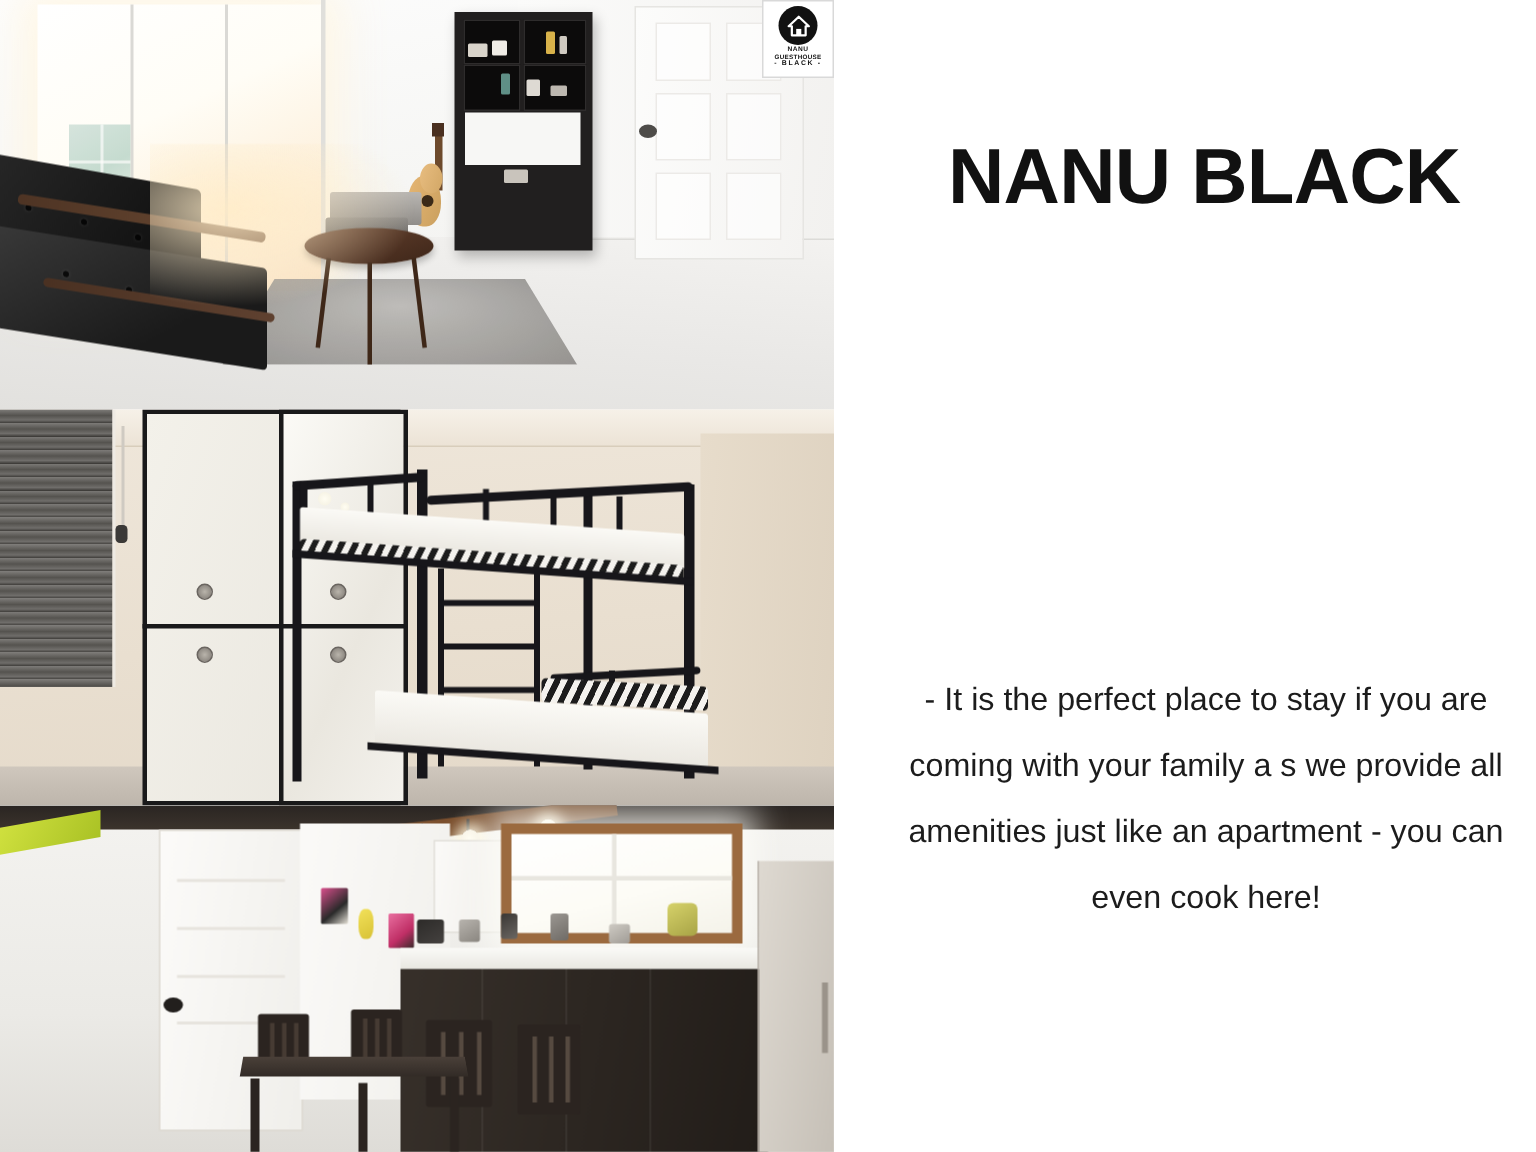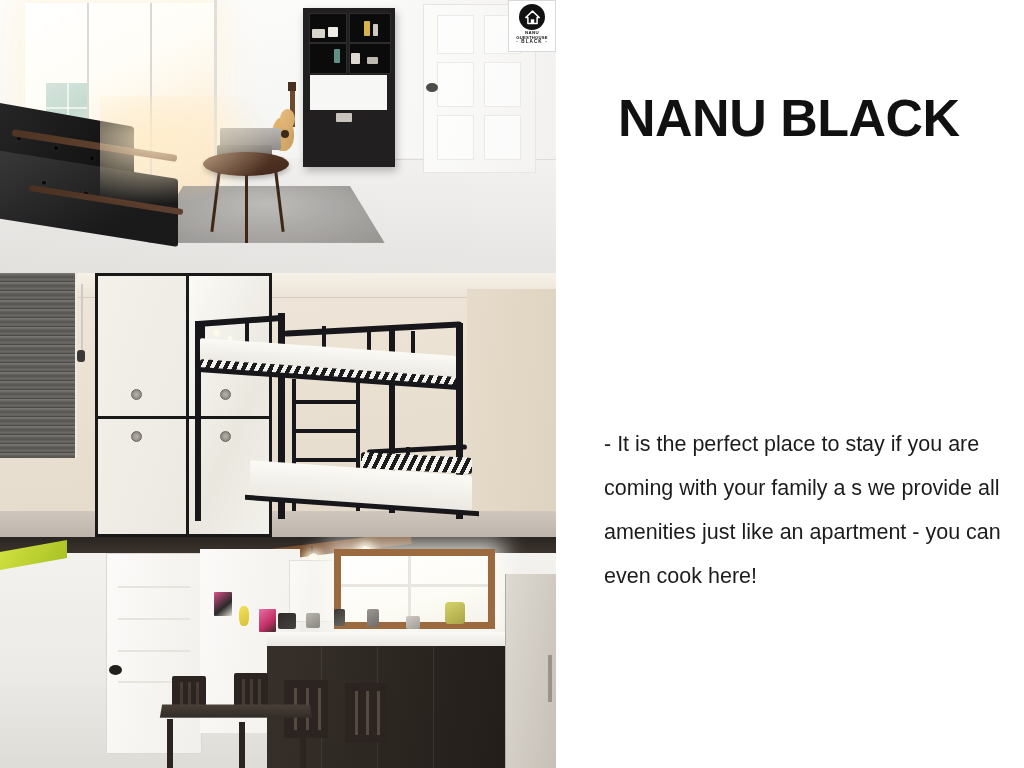--- a/index.html
+++ b/index.html
@@ -403,39 +403,39 @@
 
   
   #text-panel {
     position:absolute;
     left:600px; top:0;
     width:410px; height:768px;
     background:#ffffff;
   }
   #headline {
     position:absolute;
-    left:18px; top:88px;
+    left:32px; top:88px;
     font-family:"Liberation Sans", sans-serif;
     font-size:52px;
     font-weight:bold;
     letter-spacing:-0.5px;
     color:#111111;
     white-space:nowrap;
   }
   .body-para {
     position:absolute;
     left:4px;
     width:400px;
     font-family:"Liberation Sans", sans-serif;
     font-size:21.5px;
     line-height:44px;
     color:#1c1c1c;
   }
   #para-1 { top:222px; }
-  #para-2 { top:422px; }
+  #para-2 { top:444px;text-align:center; }
 </style>
 </head>
 <body>
 
 <div id="slide">
 
   <div class="photo-column">
 
     <div class="photo" id="photo-living">
       <div class="scene">

